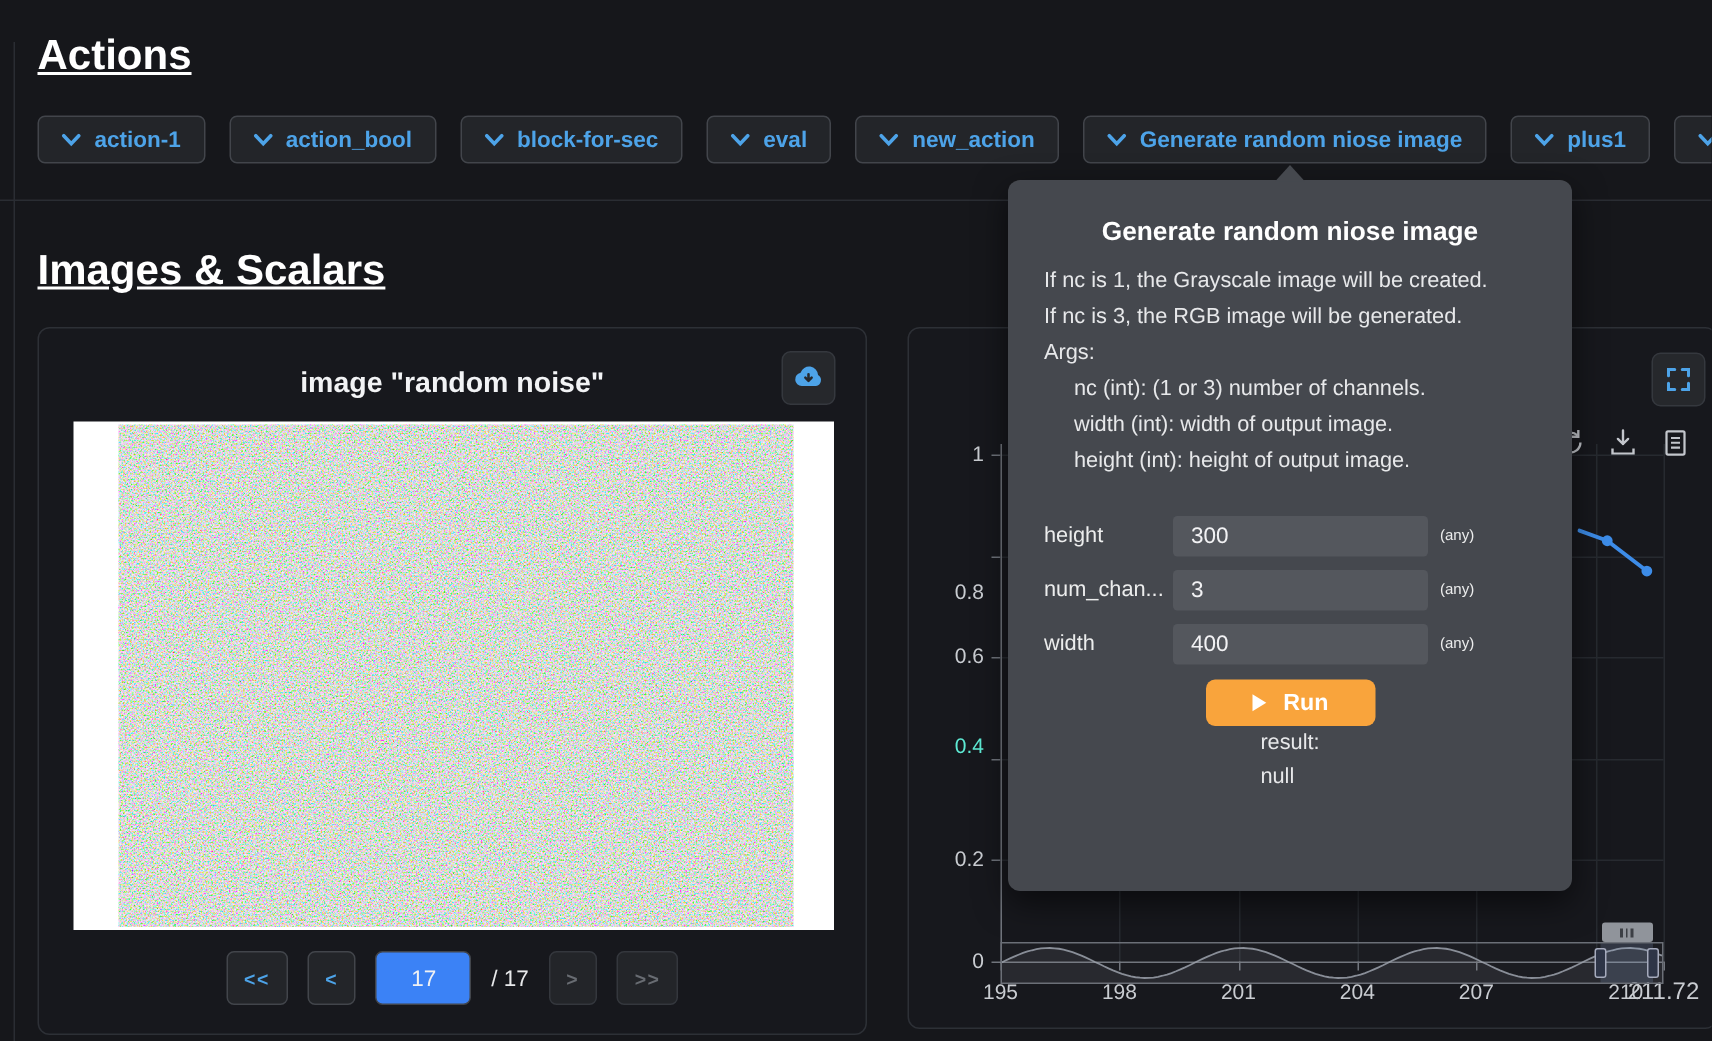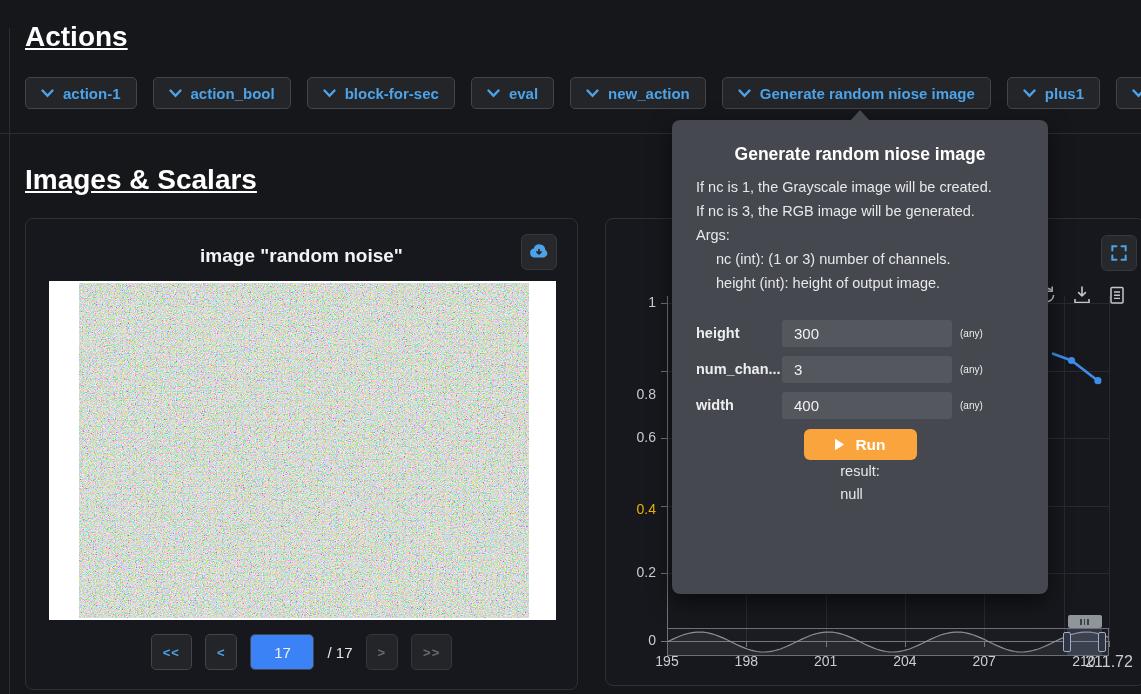--- a/index.html
+++ b/index.html
@@ -58,21 +58,21 @@
   }
   #popup .arrow { position:absolute; top:-10px; left:calc(50% - 10px);
     width:0; height:0; border-left:10px solid transparent;
     border-right:10px solid transparent; border-bottom:11px solid #45484e; }
   .popup-title { text-align:center; font-size:17.5px; font-weight:700;
     color:#fff; margin-bottom:10px; }
   .desc-line { font-size:14.5px; line-height:24px; color:#e7e8ea; }
   .desc-line.indent { padding-left:20px; }
   .arg-form { margin-top:24px; }
   .arg-row { display:flex; align-items:center; height:28px; margin-bottom:8px; }
-  .arg-name { width:86px; font-size:14.5px; color:#eceded; overflow:hidden; white-space:nowrap;font-weight:bold; }
+  .arg-name { width:86px; font-size:14.5px; color:#eceded; overflow:hidden; white-space:nowrap; }
   .arg-input { width:170px; height:27px; background:#54575d; border:none; border-radius:3px;
     color:#f2f2f4; font-size:15px; padding:0 0 0 12px;
     font-family:"Liberation Sans", sans-serif; }
   .arg-type { margin-left:8px; font-size:10px; color:#eceded; }
   .run-btn { display:flex; align-items:center; justify-content:center; gap:10px;
     width:113px; height:31px; margin:10px auto 0; background:#f9a43c; border:none;
     border-radius:6px; color:#fff; font-size:15.5px; font-weight:700; cursor:pointer; }
   .result-block { width:max-content; margin:0 auto 0; text-align:left;
     font-size:14.5px; line-height:23px; color:#e7e8ea; }
 </style>
@@ -184,21 +184,21 @@
     </svg>
   </div>
   <div id="chart-layer">
       <div style="position: absolute; left: 55px; top: 422px; width: 6px; height: 1px; background: rgb(112, 116, 124);"></div>
       <div style="position: absolute; left: 0px; top: 413px; width: 50px; text-align: right; font-size: 14px; color: rgb(201, 204, 209);">0</div>
       <div style="position: absolute; left: 61px; top: 354.4px; width: 442px; height: 1px; background: rgb(39, 42, 48);"></div>
       <div style="position: absolute; left: 55px; top: 354.4px; width: 6px; height: 1px; background: rgb(112, 116, 124);"></div>
       <div style="position: absolute; left: 0px; top: 345.4px; width: 50px; text-align: right; font-size: 14px; color: rgb(201, 204, 209);">0.2</div>
       <div style="position: absolute; left: 61px; top: 286.8px; width: 442px; height: 1px; background: rgb(39, 42, 48);"></div>
       <div style="position: absolute; left: 55px; top: 286.8px; width: 6px; height: 1px; background: rgb(112, 116, 124);"></div>
-      <div style="position: absolute; left: 0px; top: 282px; width: 50px; text-align: right; font-size: 14px; color: #eab308;">0.4</div>
+      <div style="position: absolute; left: 0px; top: 270px; width: 50px; text-align: right; font-size: 14px; color: #5eead4;">0.4</div>
       <div style="position: absolute; left: 61px; top: 219.2px; width: 442px; height: 1px; background: rgb(39, 42, 48);"></div>
       <div style="position: absolute; left: 55px; top: 219.2px; width: 6px; height: 1px; background: rgb(112, 116, 124);"></div>
       <div style="position: absolute; left: 0px; top: 210.2px; width: 50px; text-align: right; font-size: 14px; color: rgb(201, 204, 209);">0.6</div>
       <div style="position: absolute; left: 61px; top: 151.6px; width: 442px; height: 1px; background: rgb(39, 42, 48);"></div>
       <div style="position: absolute; left: 55px; top: 151.6px; width: 6px; height: 1px; background: rgb(112, 116, 124);"></div>
       <div style="position: absolute; left: 0px; top: 142.6px; width: 50px; text-align: right; font-size: 14px; color: rgb(201, 204, 209); margin-top: 24px;">0.8</div>
       <div style="position: absolute; left: 61px; top: 84px; width: 442px; height: 1px; background: rgb(39, 42, 48);"></div>
       <div style="position: absolute; left: 55px; top: 84px; width: 6px; height: 1px; background: rgb(112, 116, 124);"></div>
       <div style="position: absolute; left: 0px; top: 75px; width: 50px; text-align: right; font-size: 14px; color: rgb(201, 204, 209);">1</div>
       <div style="position: absolute; left: 61px; top: 77px; width: 1px; height: 345px; background: rgb(39, 42, 48);"></div>
@@ -245,20 +245,21 @@
     </div>
 </div>
 
 <div id="popup">
   <div class="arrow"></div>
   <div class="popup-title">Generate random niose image</div>
   <div class="desc-line">If nc is 1, the Grayscale image will be created.</div>
   <div class="desc-line">If nc is 3, the RGB image will be generated.</div>
   <div class="desc-line">Args:</div>
   <div class="desc-line indent">nc (int): (1 or 3) number of channels.</div>
+  <div class="desc-line indent">width (int): width of output image.</div>
   <div class="desc-line indent">height (int): height of output image.</div>
 
   <div class="arg-form">
     <div class="arg-row">
       <span class="arg-name">height</span>
       <input class="arg-input" value="300" style="">
       <span class="arg-type">(any)</span>
     </div>
     <div class="arg-row">
       <span class="arg-name">num_chan...</span>

